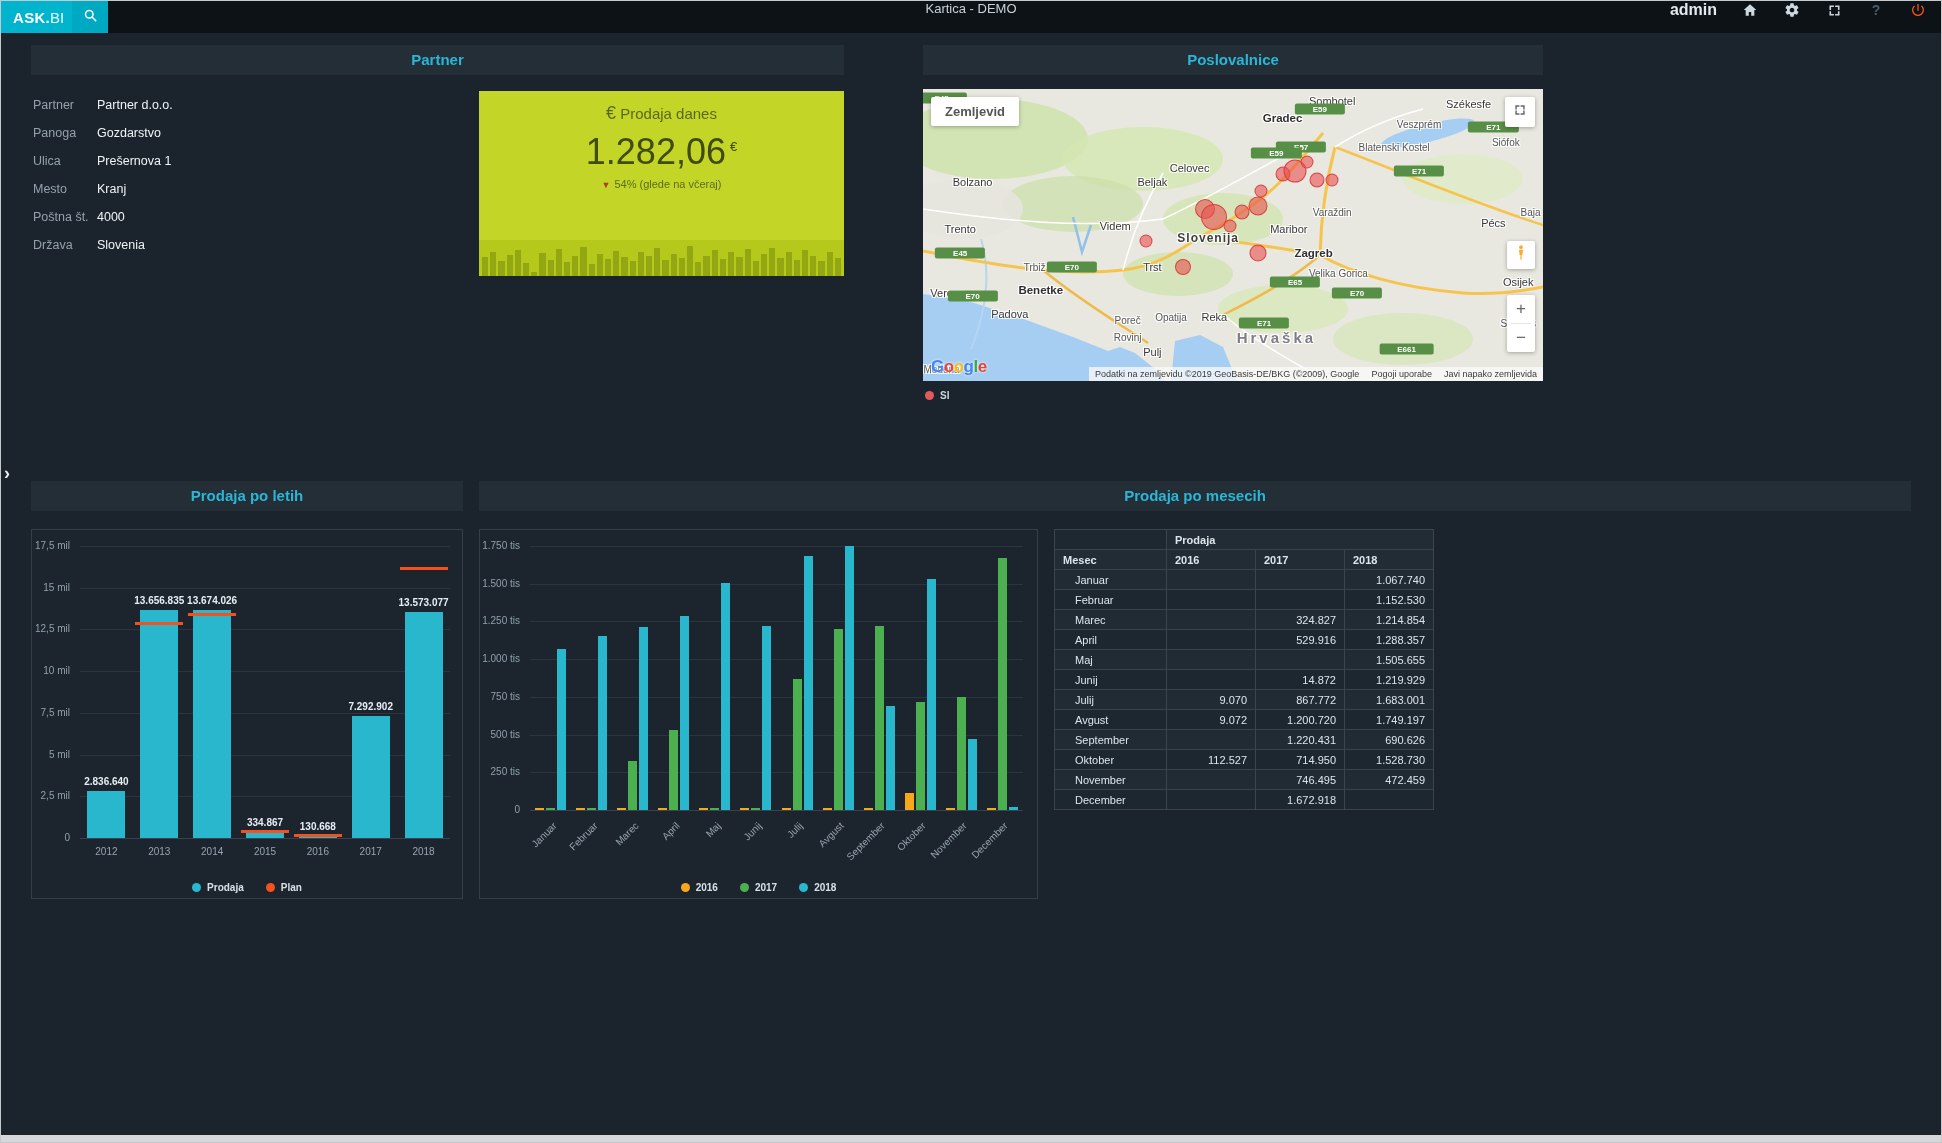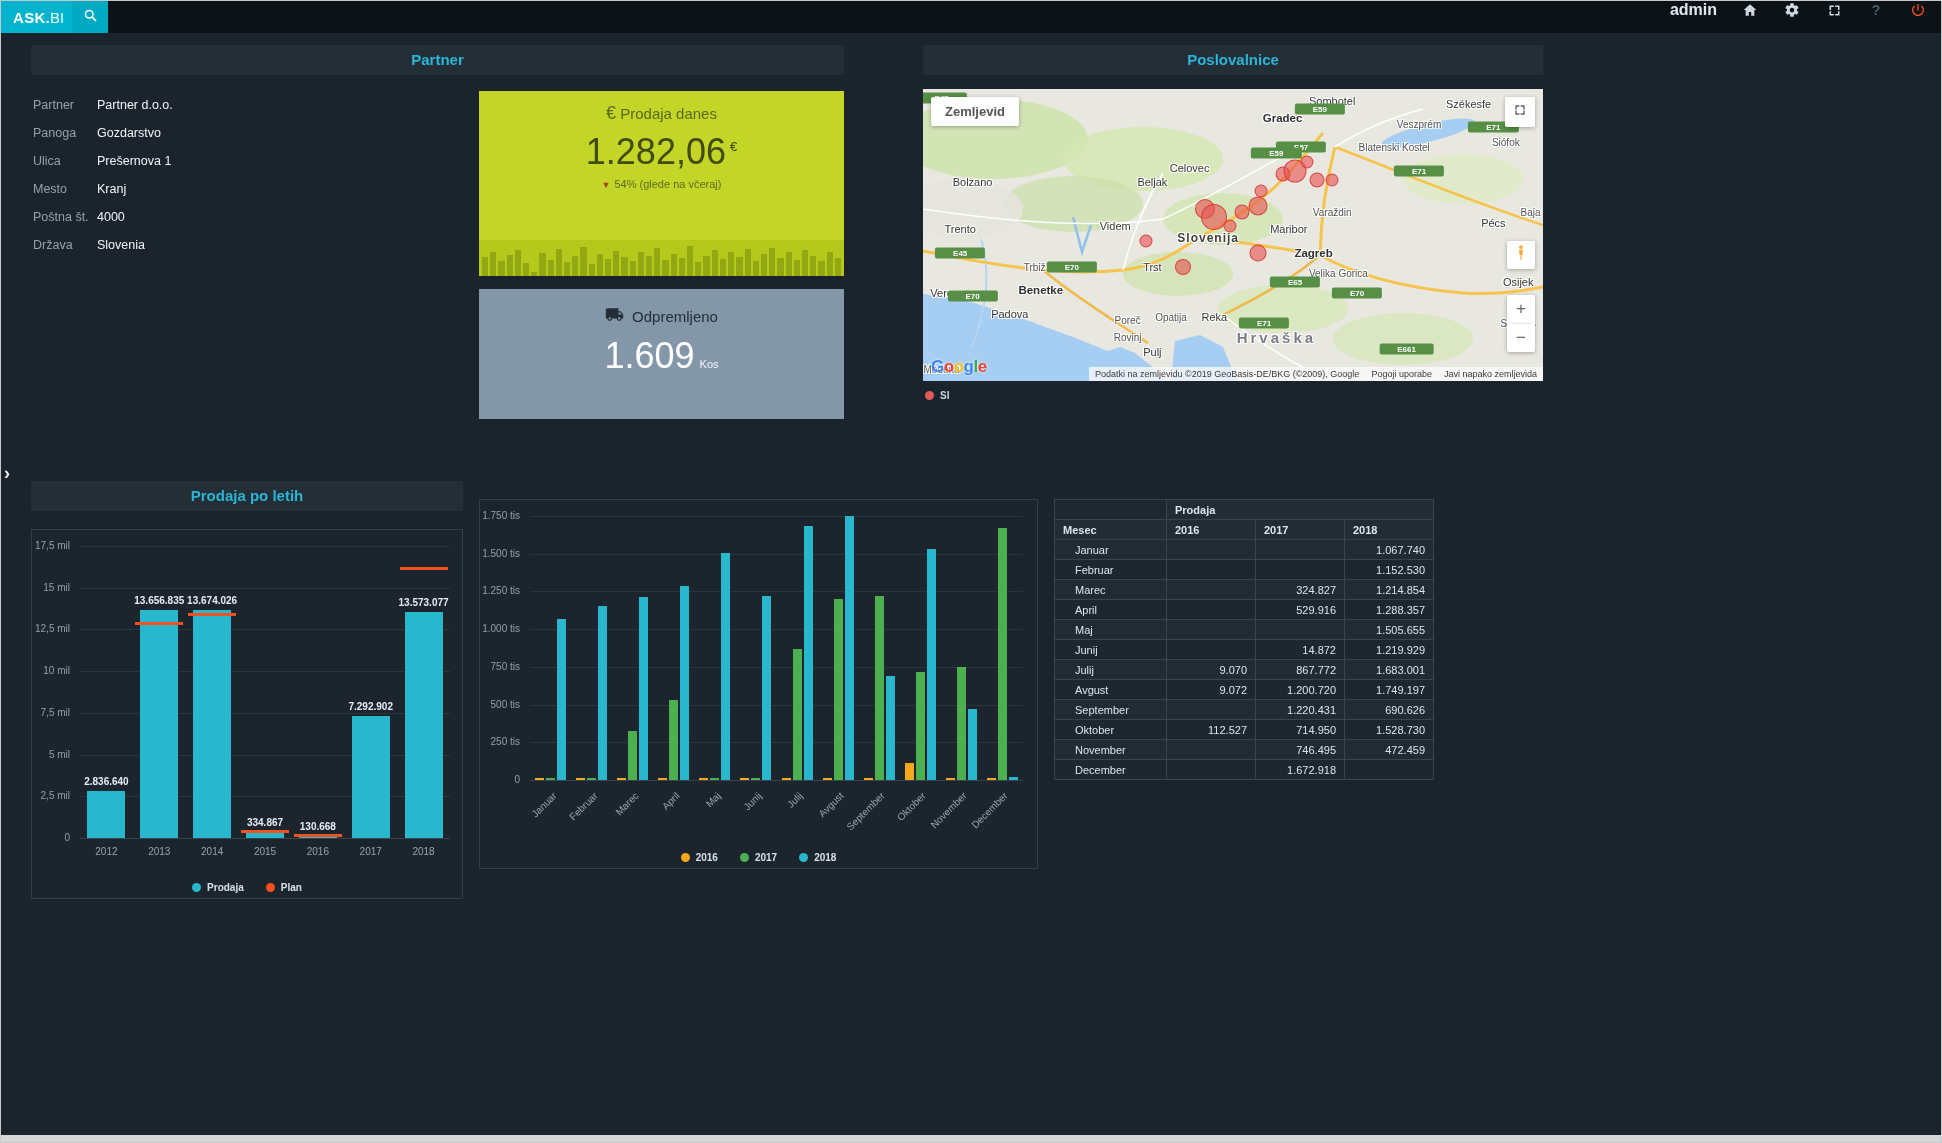--- a/index.html
+++ b/index.html
@@ -136,20 +136,21 @@
     <div class="brand">
       <span class="brand-ask">ASK.</span>
         <span class="brand-bi">BI</span>
       <span class="search-btn">
         <span><svg width="15" height="15" viewBox="0 0 24 24">
               <circle cx="10" cy="10" r="6" fill="none" stroke="#fff" stroke-width="2.4"></circle>
               <line x1="14.5" y1="14.5" x2="21" y2="21" stroke="#fff" stroke-width="2.4"></line>
             </svg></span>
       </span>
     </div>
+    <div class="topbar-title">Kartica - DEMO</div>
     <div class="topbar-right">
       <span class="user">admin</span>
       <span class="tb-ic">
           <svg width="16" height="16" viewBox="0 0 24 24">
             <path d="M12 3.5 L21.5 12 H18.5 V20.5 H13.8 V15 H10.2 V20.5 H5.5 V12 H2.5 Z" fill="#cfd8de"></path>
           </svg>
         </span>
       <span class="tb-ic">
           <svg width="16" height="16" viewBox="0 0 24 24">
             <path d="M19.4 13c.04-.33.06-.66.06-1s-.02-.67-.07-1l2.11-1.65c.19-.15.24-.42.12-.64l-2-3.46c-.12-.22-.39-.3-.61-.22l-2.49 1c-.52-.4-1.08-.73-1.69-.98l-.38-2.65C14.46 2.18 14.25 2 14 2h-4c-.25 0-.46.18-.49.42l-.38 2.65c-.61.25-1.17.59-1.69.98l-2.49-1c-.23-.09-.49 0-.61.22l-2 3.46c-.13.22-.07.49.12.64L4.57 11c-.04.33-.07.66-.07 1s.02.67.07 1l-2.11 1.65c-.19.15-.24.42-.12.64l2 3.46c.12.22.39.3.61.22l2.49-1c.52.4 1.08.73 1.69.98l.38 2.65c.03.24.24.42.49.42h4c.25 0 .46-.18.49-.42l.38-2.65c.61-.25 1.17-.59 1.69-.98l2.49 1c.23.09.49 0 .61-.22l2-3.46c.12-.22.07-.49-.12-.64L19.4 13zM12 15.5c-1.93 0-3.5-1.57-3.5-3.5s1.57-3.5 3.5-3.5 3.5 1.57 3.5 3.5-1.57 3.5-3.5 3.5z" fill="#cfd8de"></path>
@@ -257,31 +258,20 @@
                   <div class="spark-bar" style="height: 86%;"></div>
                   <div class="spark-bar" style="height: 56%;"></div>
                   <div class="spark-bar" style="height: 72%;"></div>
                   <div class="spark-bar" style="height: 50%;"></div>
                   <div class="spark-bar" style="height: 78%;"></div>
                   <div class="spark-bar" style="height: 60%;"></div>
                   <div class="spark-bar" style="height: 44%;"></div>
                   <div class="spark-bar" style="height: 74%;"></div>
                   <div class="spark-bar" style="height: 55%;"></div>
                 </div>
-            </div>
-            <div class="card gray">
-              <div class="card-title">
-                <span><svg width="19" height="19" viewBox="0 0 24 24">
-                      <path d="M20 8h-3V4H3c-1.1 0-2 .9-2 2v11h2c0 1.66 1.34 3 3 3s3-1.34 3-3h6c0 1.66 1.34 3 3 3s3-1.34 3-3h2v-5l-3-4zM6 18.5c-.83 0-1.5-.67-1.5-1.5s.67-1.5 1.5-1.5 1.5.67 1.5 1.5-.67 1.5-1.5 1.5zm13.5-9l1.96 2.5H17V9.5h2.5zm-1.5 9c-.83 0-1.5-.67-1.5-1.5s.67-1.5 1.5-1.5 1.5.67 1.5 1.5-.67 1.5-1.5 1.5z" fill="#232e38"></path>
-                    </svg></span>
-                <span>Odpremljeno</span>
-              </div>
-              <div class="card-value">
-                <span>1.609</span><span class="unit">Kos</span>
-              </div>
             </div>
           </div>
         </div>
       </section>
 
       <section class="panel map-panel">
         <div class="panel-header">
           <span>Poslovalnice</span>
         </div>
         <div class="map-wrap">
@@ -469,20 +459,23 @@
               </div>
               <div class="legend-item">
                 <span class="legend-dot" style="background: rgb(244, 81, 30);"></span>
                 <span>Plan</span>
               </div>
             </div>
         </div>
       </section>
 
       <section class="panel monthly-panel">
+        <div class="panel-header">
+          <span>Prodaja po mesecih</span>
+        </div>
         <div class="monthly-body">
           <div class="chart-card">
             <div class="chart" id="monthly-chart">
                 <div class="gridline zero" style="left: 50px; width: 493px; top: 280px;"></div>
                 <div class="ytick" style="top: 274px; width: 40px;">0</div>
                 <div class="gridline" style="left: 50px; width: 493px; top: 242.286px;"></div>
                 <div class="ytick" style="top: 236.286px; width: 40px;">250 tis</div>
                 <div class="gridline" style="left: 50px; width: 493px; top: 204.571px;"></div>
                 <div class="ytick" style="top: 198.571px; width: 40px;">500 tis</div>
                 <div class="gridline" style="left: 50px; width: 493px; top: 166.857px;"></div>

